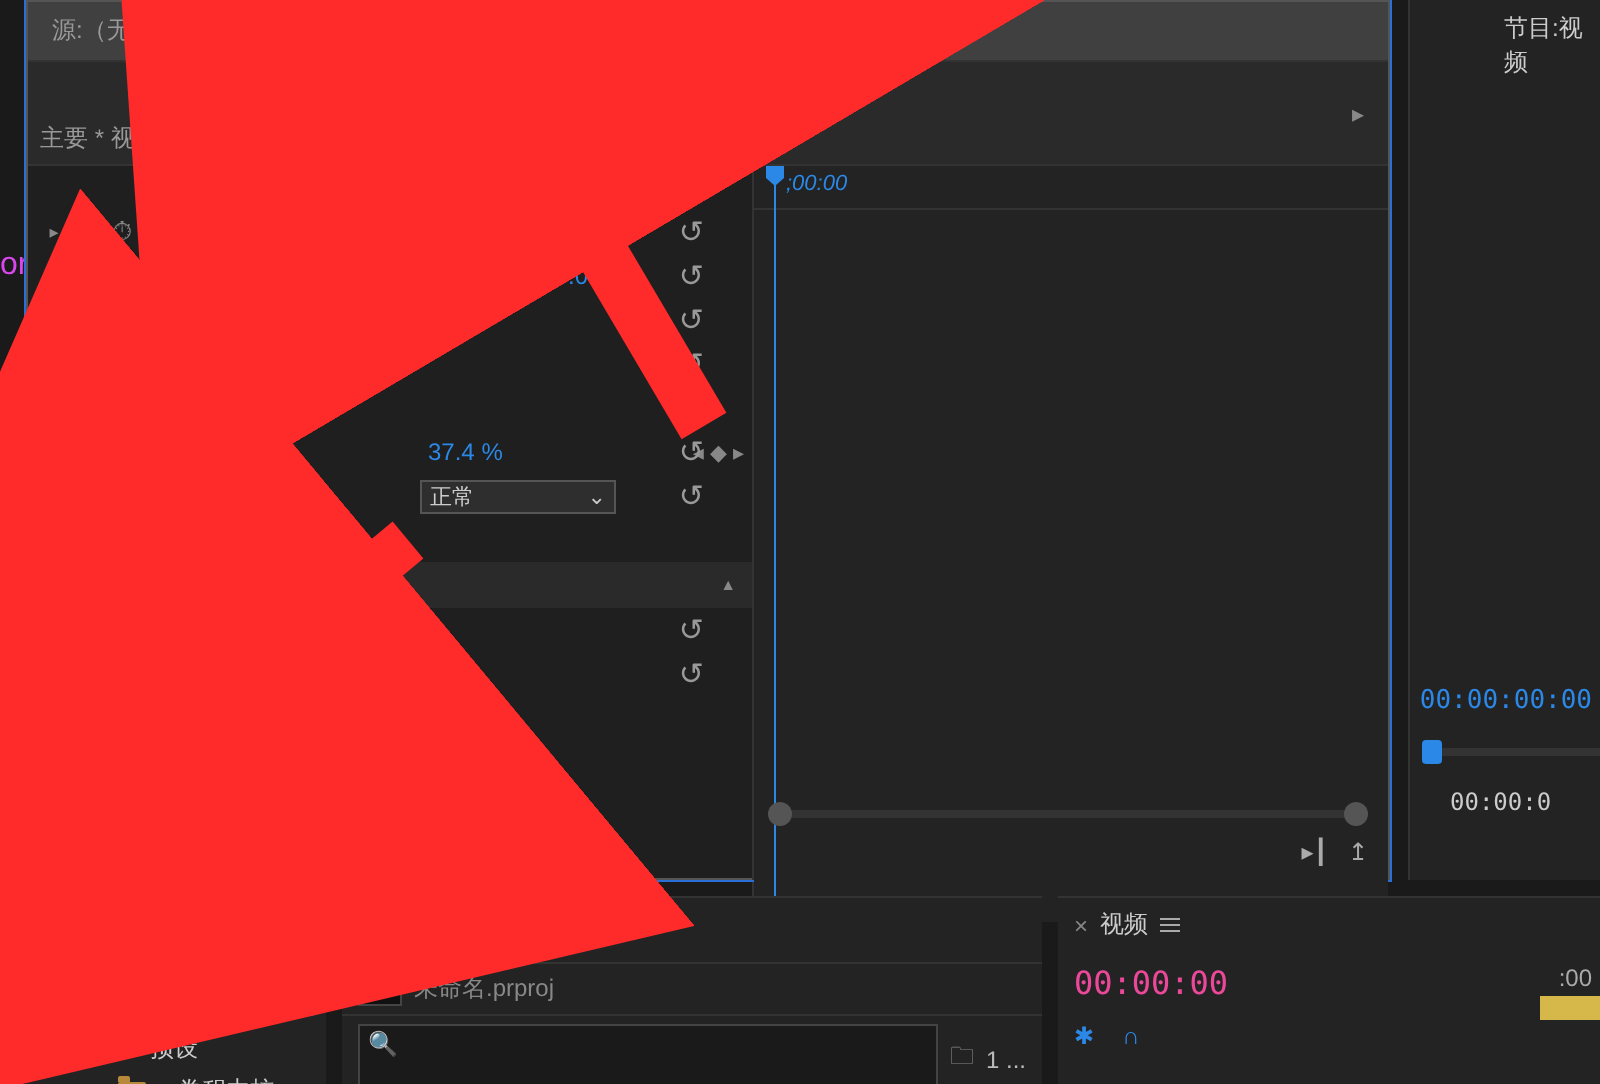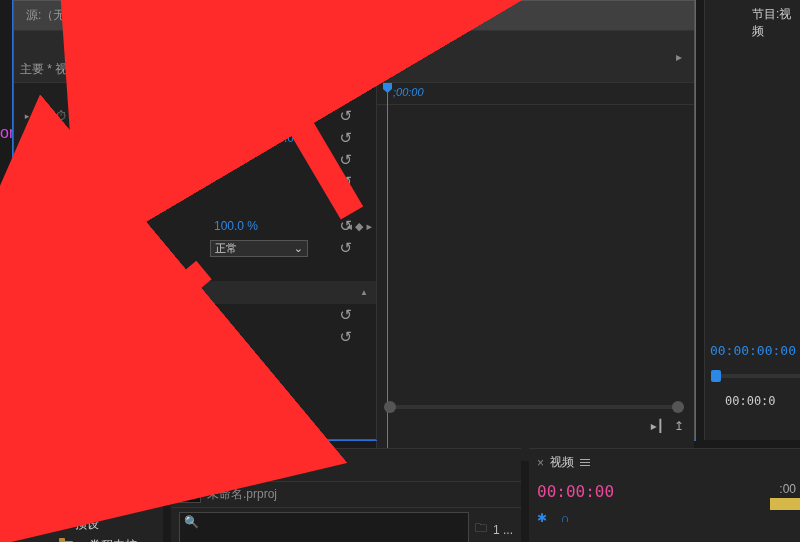--- a/index.html
+++ b/index.html
@@ -161,21 +161,21 @@
           <span class="shape-o"></span>
           <span class="shape-r"></span>
           <span class="pen">✎</span>
         </div>
       </div>
       <div class="row">
         <span class="arrow">▸</span>
         <span style="width:20px;"></span>
         <span class="stop">⏱</span>
         <span class="lbl sel">不透明度</span>
-        <span class="val val1">100.0 %</span>
+        <span class="val val1">37.4 %</span>
         <span class="kf">◂ ◆ ▸</span>
         <span class="reset">↺</span>
       </div>
       <div class="row">
         <span style="width:54px;"></span>
         <span class="lbl">混合模式</span>
         <div class="dd">
           <span>正常</span>
           <span>⌄</span>
         </div>

